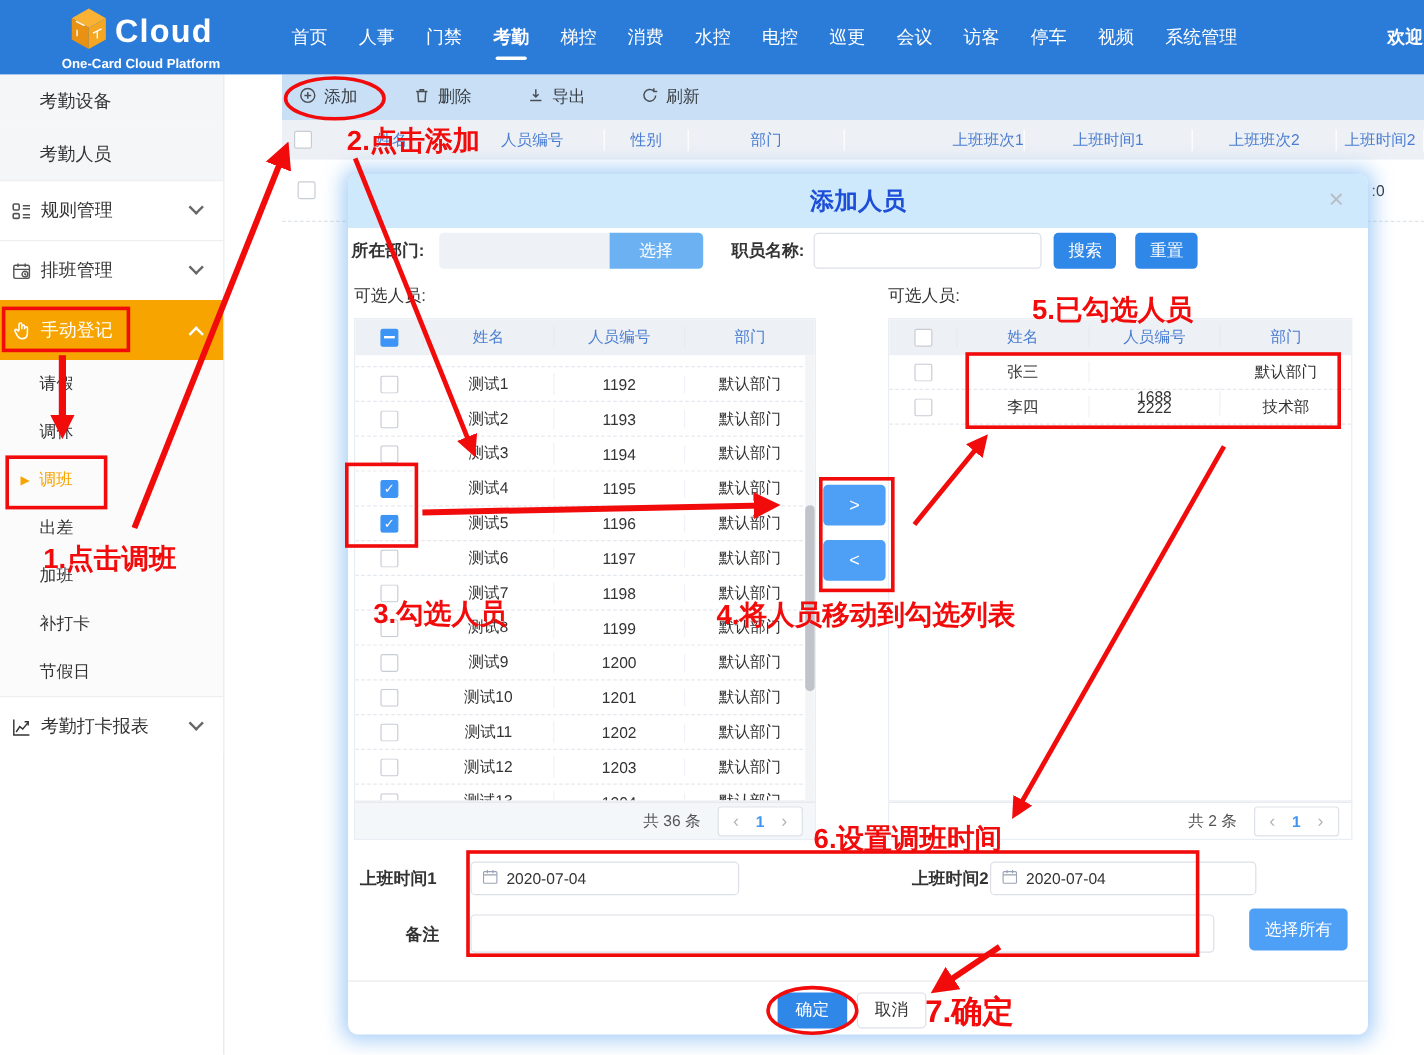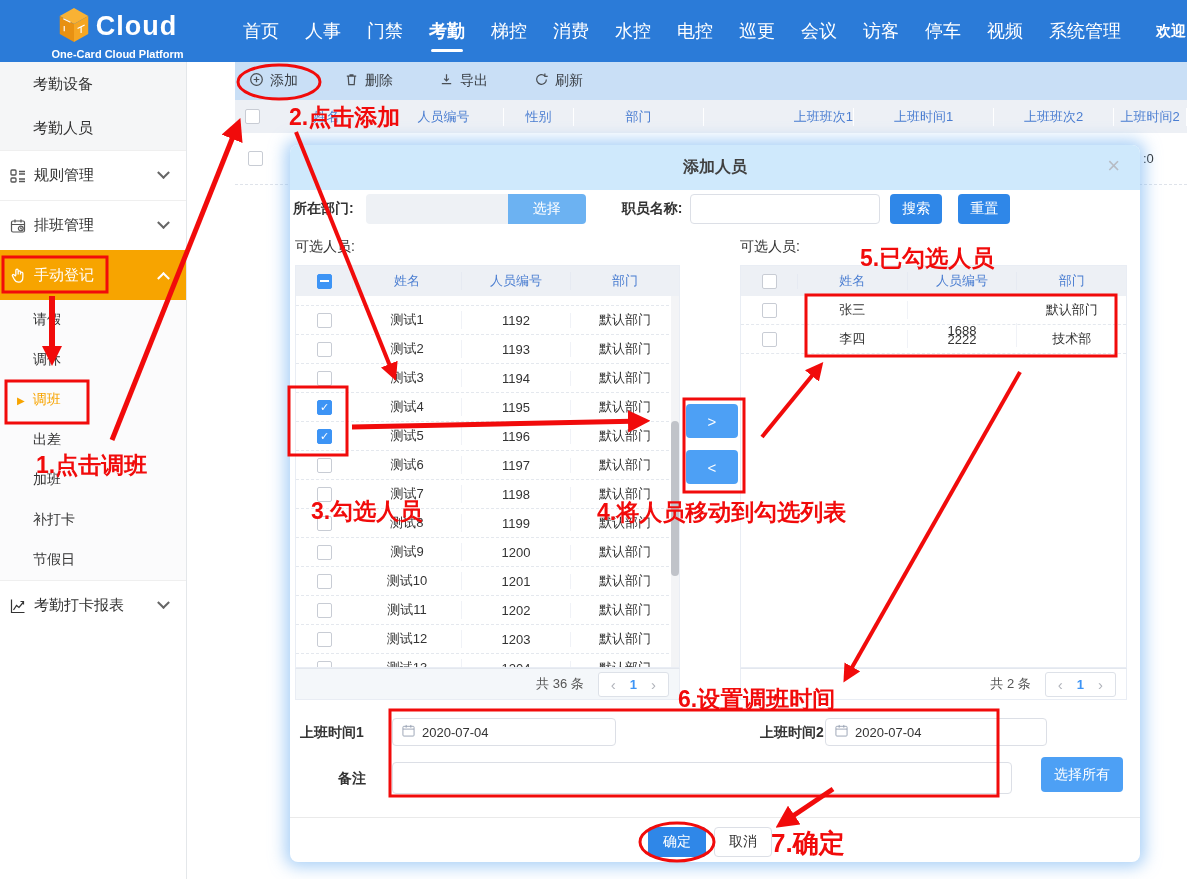--- a/index.html
+++ b/index.html
@@ -5,21 +5,21 @@
 *{margin:0;padding:0;box-sizing:border-box}
 html,body{width:1187px;height:879px;overflow:hidden}
 body{position:relative;font-family:"Liberation Sans","DejaVu Sans",sans-serif;background:#fff;color:#333}
 
 .topbar{position:absolute;left:0;top:0;width:1187px;height:62px;background:#2b7bd8;display:flex;align-items:center;color:#fff;z-index:5}
 .logo{width:235px;display:flex;flex-direction:column;align-items:center;justify-content:center;padding-top:4px}
 .logo-row{display:flex;align-items:center;gap:6px}
 .brand{font-size:27px;font-weight:700;letter-spacing:1px}
 .subtitle{font-size:11px;font-weight:700;margin-top:1px}
 .nav{display:flex;align-items:center;gap:26px;margin-left:8px}
-.nav-item{font-size:18px;cursor:pointer;position:relative;white-space:nowrap}
+.nav-item{font-size:15px;cursor:pointer;position:relative;white-space:nowrap}
 .nav-item.active{font-weight:700}
 .nav-item.active::after{content:"";position:absolute;left:2px;right:2px;bottom:-9px;height:3px;background:#fff;border-radius:2px}
 .welcome{position:absolute;right:-4px;top:22px;font-size:15px;font-weight:700}
 
 .sidebar{position:absolute;left:0;top:62px;bottom:0;width:187px;background:#fff;border-right:1px solid #e4e7ea;z-index:4}
 .sb-item{display:flex;align-items:center;padding:0 18px 0 33px;font-size:15px;color:#333;cursor:pointer;position:relative}
 .sb-leafA{height:44px;background:#f5f6f7}
 .sb-group{height:50px;background:#fff;border-top:1px solid #efefef;padding-left:8px}
 .sb-groupActive{height:50px;background:#f7a400;color:#fff;padding-left:8px}
 .sb-sub{height:40px;background:#fbfbfc;font-size:14px}
@@ -39,21 +39,21 @@
 .bg-row{height:52px;position:relative;border-bottom:1px dashed #dfe3ea;display:flex;align-items:center}
 .row-frag{position:absolute;left:908px;top:18px;font-size:13px;color:#333}
 .cb{width:15px;height:15px;border:1px solid #c8ccd4;border-radius:2px;background:#fff;display:inline-flex;align-items:center;justify-content:center;font-size:11px;color:#fff;cursor:pointer;flex:none}
 .cb.checked{background:#3d94f5;border-color:#3d94f5}
 .cb.indet{background:#3d94f5;border-color:#3d94f5;position:relative}
 .cb.indet::after{content:"";width:9px;height:2px;background:#fff}
 .bg-cbcol{width:40px;display:flex;justify-content:center}
 
 .modal{position:absolute;left:290px;top:145px;width:850px;height:717px;background:#fff;border-radius:8px;box-shadow:0 0 16px 5px rgba(102,171,240,.55);z-index:10}
 .m-head{height:45px;background:#cfe9fc;border-radius:8px 8px 0 0;display:flex;align-items:center;justify-content:center;position:relative}
-.m-title{font-size:16px;font-weight:700;color:#404040}
+.m-title{font-size:20px;font-weight:700;color:#1d4ed8}
 .m-close{position:absolute;right:20px;top:10px;font-size:22px;color:#b7bcc4;cursor:pointer;line-height:1}
 .m-filter{position:absolute;left:3px;top:49px;height:30px;display:flex;align-items:center;font-size:14px}
 .f-label{font-weight:700;color:#333;white-space:nowrap}
 .dept-input{width:142px;height:30px;background:#eef1f5;border:none;border-radius:4px 0 0 4px;margin-left:12px;padding:0 8px;font-size:13px}
 .btn{border:none;color:#fff;border-radius:4px;font-size:14px;cursor:pointer;font-family:inherit}
 .btn-select{width:78px;height:30px;background:#6cb2f2;border-radius:0 4px 4px 0}
 .name-input{width:190px;height:30px;border:1px solid #dcdfe6;border-radius:4px;margin-left:8px;padding:0 8px;font-size:13px}
 .btn-search{width:52px;height:30px;background:#2f87e8;margin-left:10px}
 .btn-reset{width:52px;height:30px;background:#2f87e8;margin-left:16px}
 .list-label{position:absolute;top:93px;font-size:14px;color:#333}
@@ -255,21 +255,21 @@
 <div class="modal">
   <div class="m-head">
     <span class="m-title">添加人员</span>
     <span class="m-close">×</span>
   </div>
 
   <div class="m-filter">
     <span class="f-label">所在部门:</span>
     <input class="dept-input" readonly="" value="" style="">
     <button class="btn btn-select">选择</button>
-    <span class="f-label" style="margin-left:36px">职员名称:</span>
+    <span class="f-label" style="margin-left:24px">职员名称:</span>
     <input class="name-input" value="" style="">
     <button class="btn btn-search">搜索</button>
     <button class="btn btn-reset">重置</button>
   </div>
 
   <span class="list-label" style="left:5px">可选人员:</span>
   <span class="list-label" style="left:450px">可选人员:</span>
 
   <div class="lbox left">
     <div class="lheader" id="lhead-left">

